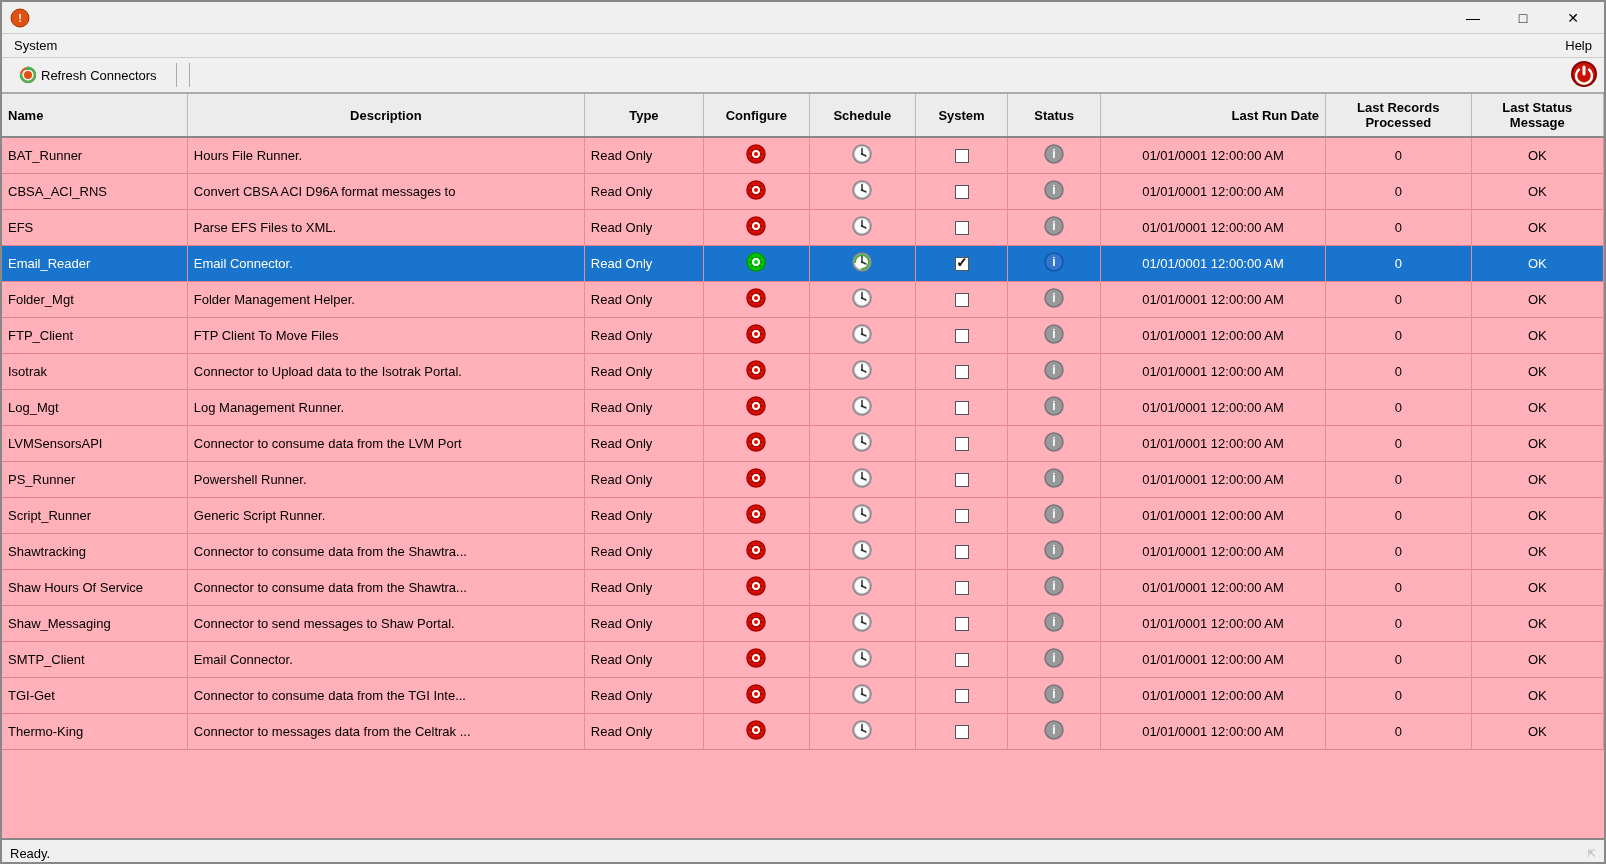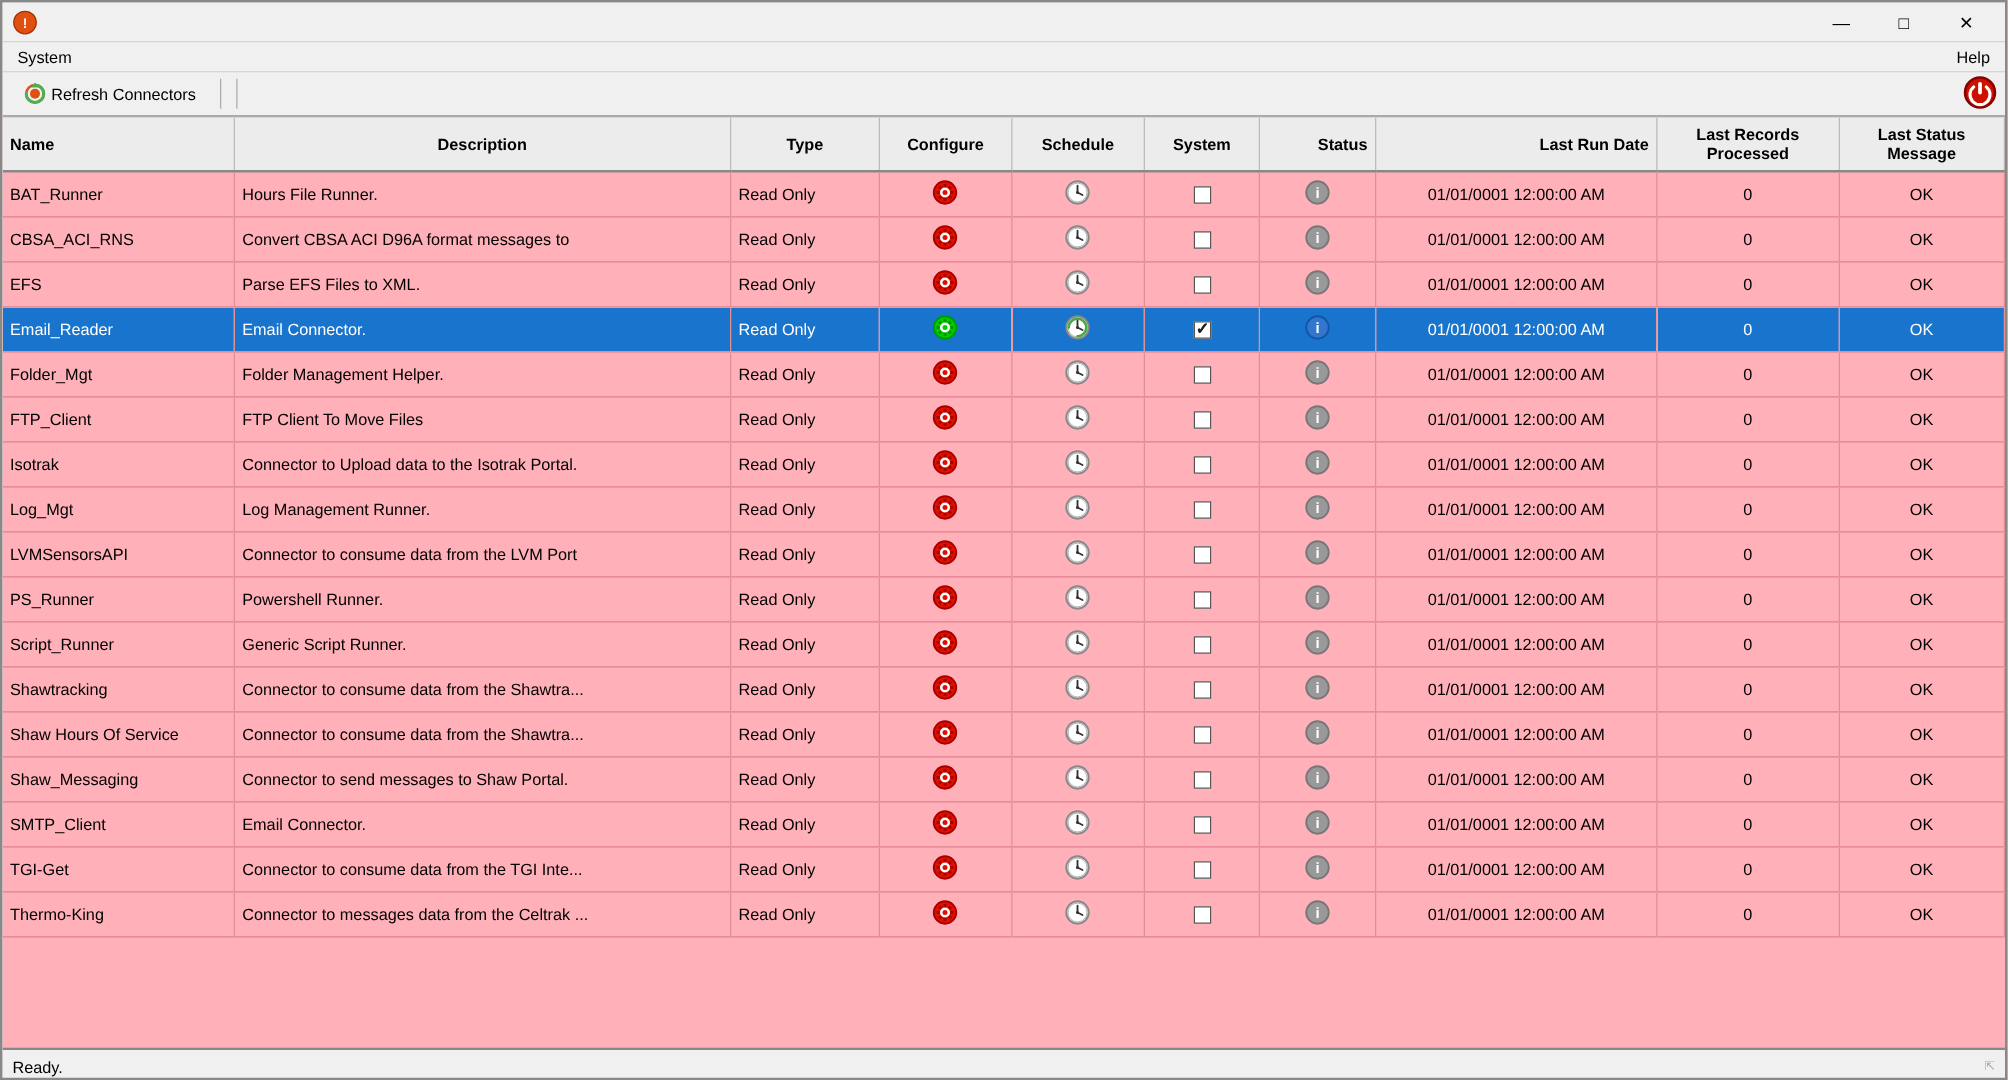--- a/index.html
+++ b/index.html
@@ -143,21 +143,21 @@
       overflow: hidden;
       text-overflow: ellipsis;
     }
     
     .col-name      { width: 140px; }
     .col-desc      { width: 300px; }
     .col-type      { width: 90px; }
     .col-configure { width: 80px; text-align: center; }
     .col-schedule  { width: 80px; text-align: center; }
     .col-active    { width: 70px; text-align: center; }
-    .col-status    { width: 70px; text-align: right; }
+    .col-status    { width: 70px; text-align: center; }
     .col-lastrun   { width: 170px; text-align: right; }
     .col-records   { width: 110px; text-align: center; }
     .col-message   { width: 100px; text-align: center; }
     .checkbox-cell {
       display: inline-block;
       width: 14px;
       height: 14px;
       border: 1px solid #555;
       background: white;
       vertical-align: middle;

